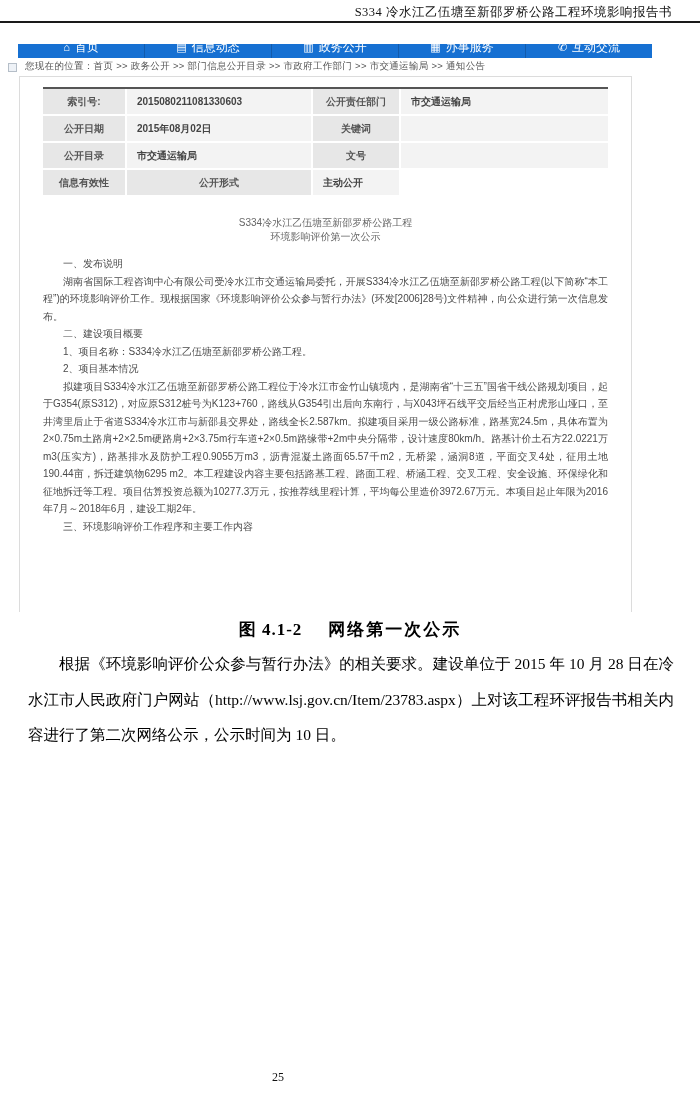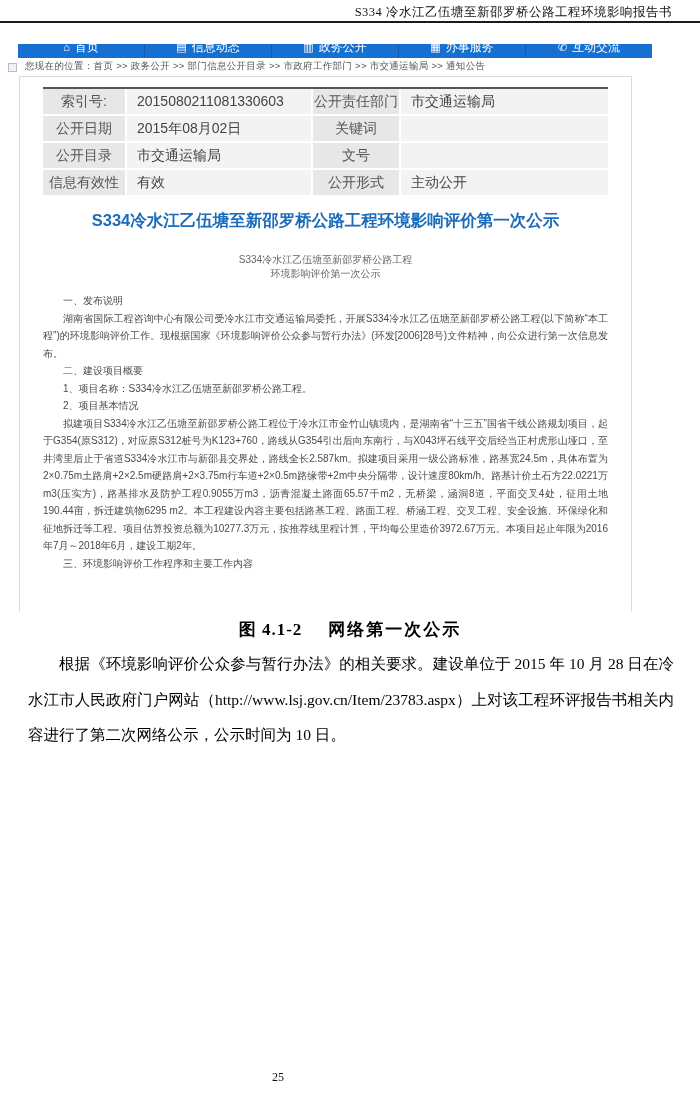--- a/index.html
+++ b/index.html
@@ -27,21 +27,21 @@
   .crumb-ico{position:absolute;left:8px;top:3px;width:7px;height:7px;
     border:1px solid #b5bec8;background:#eef2f7;}
   .crumb-text{position:absolute;left:25px;top:0;font-size:9.5px;color:#555;letter-spacing:.3px;}
 
   .contentbox{position:absolute;left:19px;top:36px;width:613px;height:536px;
     background:#fff;border:1px solid #dcdcdc;border-bottom:none;overflow:hidden;
     box-sizing:border-box;padding:0 23px;}
   
   .infotable{margin-top:10px;border-top:2px solid #555;display:grid;
     grid-template-columns:82px 184px 86px 1fr;gap:2px;background:#fff;}
-  .cell{height:25px;line-height:25px;font-size:14px;color:#444;overflow:hidden;white-space:nowrap;}
+  .cell{height:25px;line-height:25px;font-size:10px;color:#444;overflow:hidden;white-space:nowrap;font-weight:bold;}
   .cell.lab{background:#e7e7e7;text-align:center;color:#555;}
   .cell.val{background:#f3f3f3;padding-left:10px;}
 
   .art-title{margin-top:15px;text-align:center;font-size:16.5px;font-weight:bold;color:#1b6bbc;}
   .art-sub1{margin-top:21px;text-align:center;font-size:10px;color:#666;}
   .art-sub2{margin-top:0;text-align:center;font-size:10px;color:#666;}
   .art-body{margin-top:11px;}
   .art-body p{margin:0;padding:0;font-size:10px;line-height:17.5px;color:#4a4a4a;
     text-indent:2em;text-align:justify;}
 
@@ -100,26 +100,24 @@
         <div class="cell val">2015年08月02日</div>
         <div class="cell lab">关键词</div>
         <div class="cell val"></div>
 
         <div class="cell lab">公开目录</div>
         <div class="cell val">市交通运输局</div>
         <div class="cell lab">文号</div>
         <div class="cell val"></div>
 
         <div class="cell lab">信息有效性</div>
-        <div class="cell val">有效</div>
         <div class="cell lab">公开形式</div>
         <div class="cell val">主动公开</div>
       </div>
 
-      <div class="art-title">S334冷水江乙伍塘至新邵罗桥公路工程环境影响评价第一次公示</div>
       <div class="art-sub1">S334冷水江乙伍塘至新邵罗桥公路工程</div>
       <div class="art-sub2">环境影响评价第一次公示</div>
 
       <div class="art-body">
         <p>一、发布说明</p>
         <p>湖南省国际工程咨询中心有限公司受冷水江市交通运输局委托，开展S334冷水江乙伍塘至新邵罗桥公路工程(以下简称“本工程”)的环境影响评价工作。现根据国家《环境影响评价公众参与暂行办法》(环发[2006]28号)文件精神，向公众进行第一次信息发布。</p>
         <p>二、建设项目概要</p>
         <p>1、项目名称：S334冷水江乙伍塘至新邵罗桥公路工程。</p>
         <p>2、项目基本情况</p>
         <p>拟建项目S334冷水江乙伍塘至新邵罗桥公路工程位于冷水江市金竹山镇境内，是湖南省“十三五”国省干线公路规划项目，起于G354(原S312)，对应原S312桩号为K123+760，路线从G354引出后向东南行，与X043坪石线平交后经当正村虎形山垭口，至井湾里后止于省道S334冷水江市与新邵县交界处，路线全长2.587km。拟建项目采用一级公路标准，路基宽24.5m，具体布置为2×0.75m土路肩+2×2.5m硬路肩+2×3.75m行车道+2×0.5m路缘带+2m中央分隔带，设计速度80km/h。路基计价土石方22.0221万m3(压实方)，路基排水及防护工程0.9055万m3，沥青混凝土路面65.57千m2，无桥梁，涵洞8道，平面交叉4处，征用土地190.44亩，拆迁建筑物6295 m2。本工程建设内容主要包括路基工程、路面工程、桥涵工程、交叉工程、安全设施、环保绿化和征地拆迁等工程。项目估算投资总额为10277.3万元，按推荐线里程计算，平均每公里造价3972.67万元。本项目起止年限为2016年7月～2018年6月，建设工期2年。</p>

